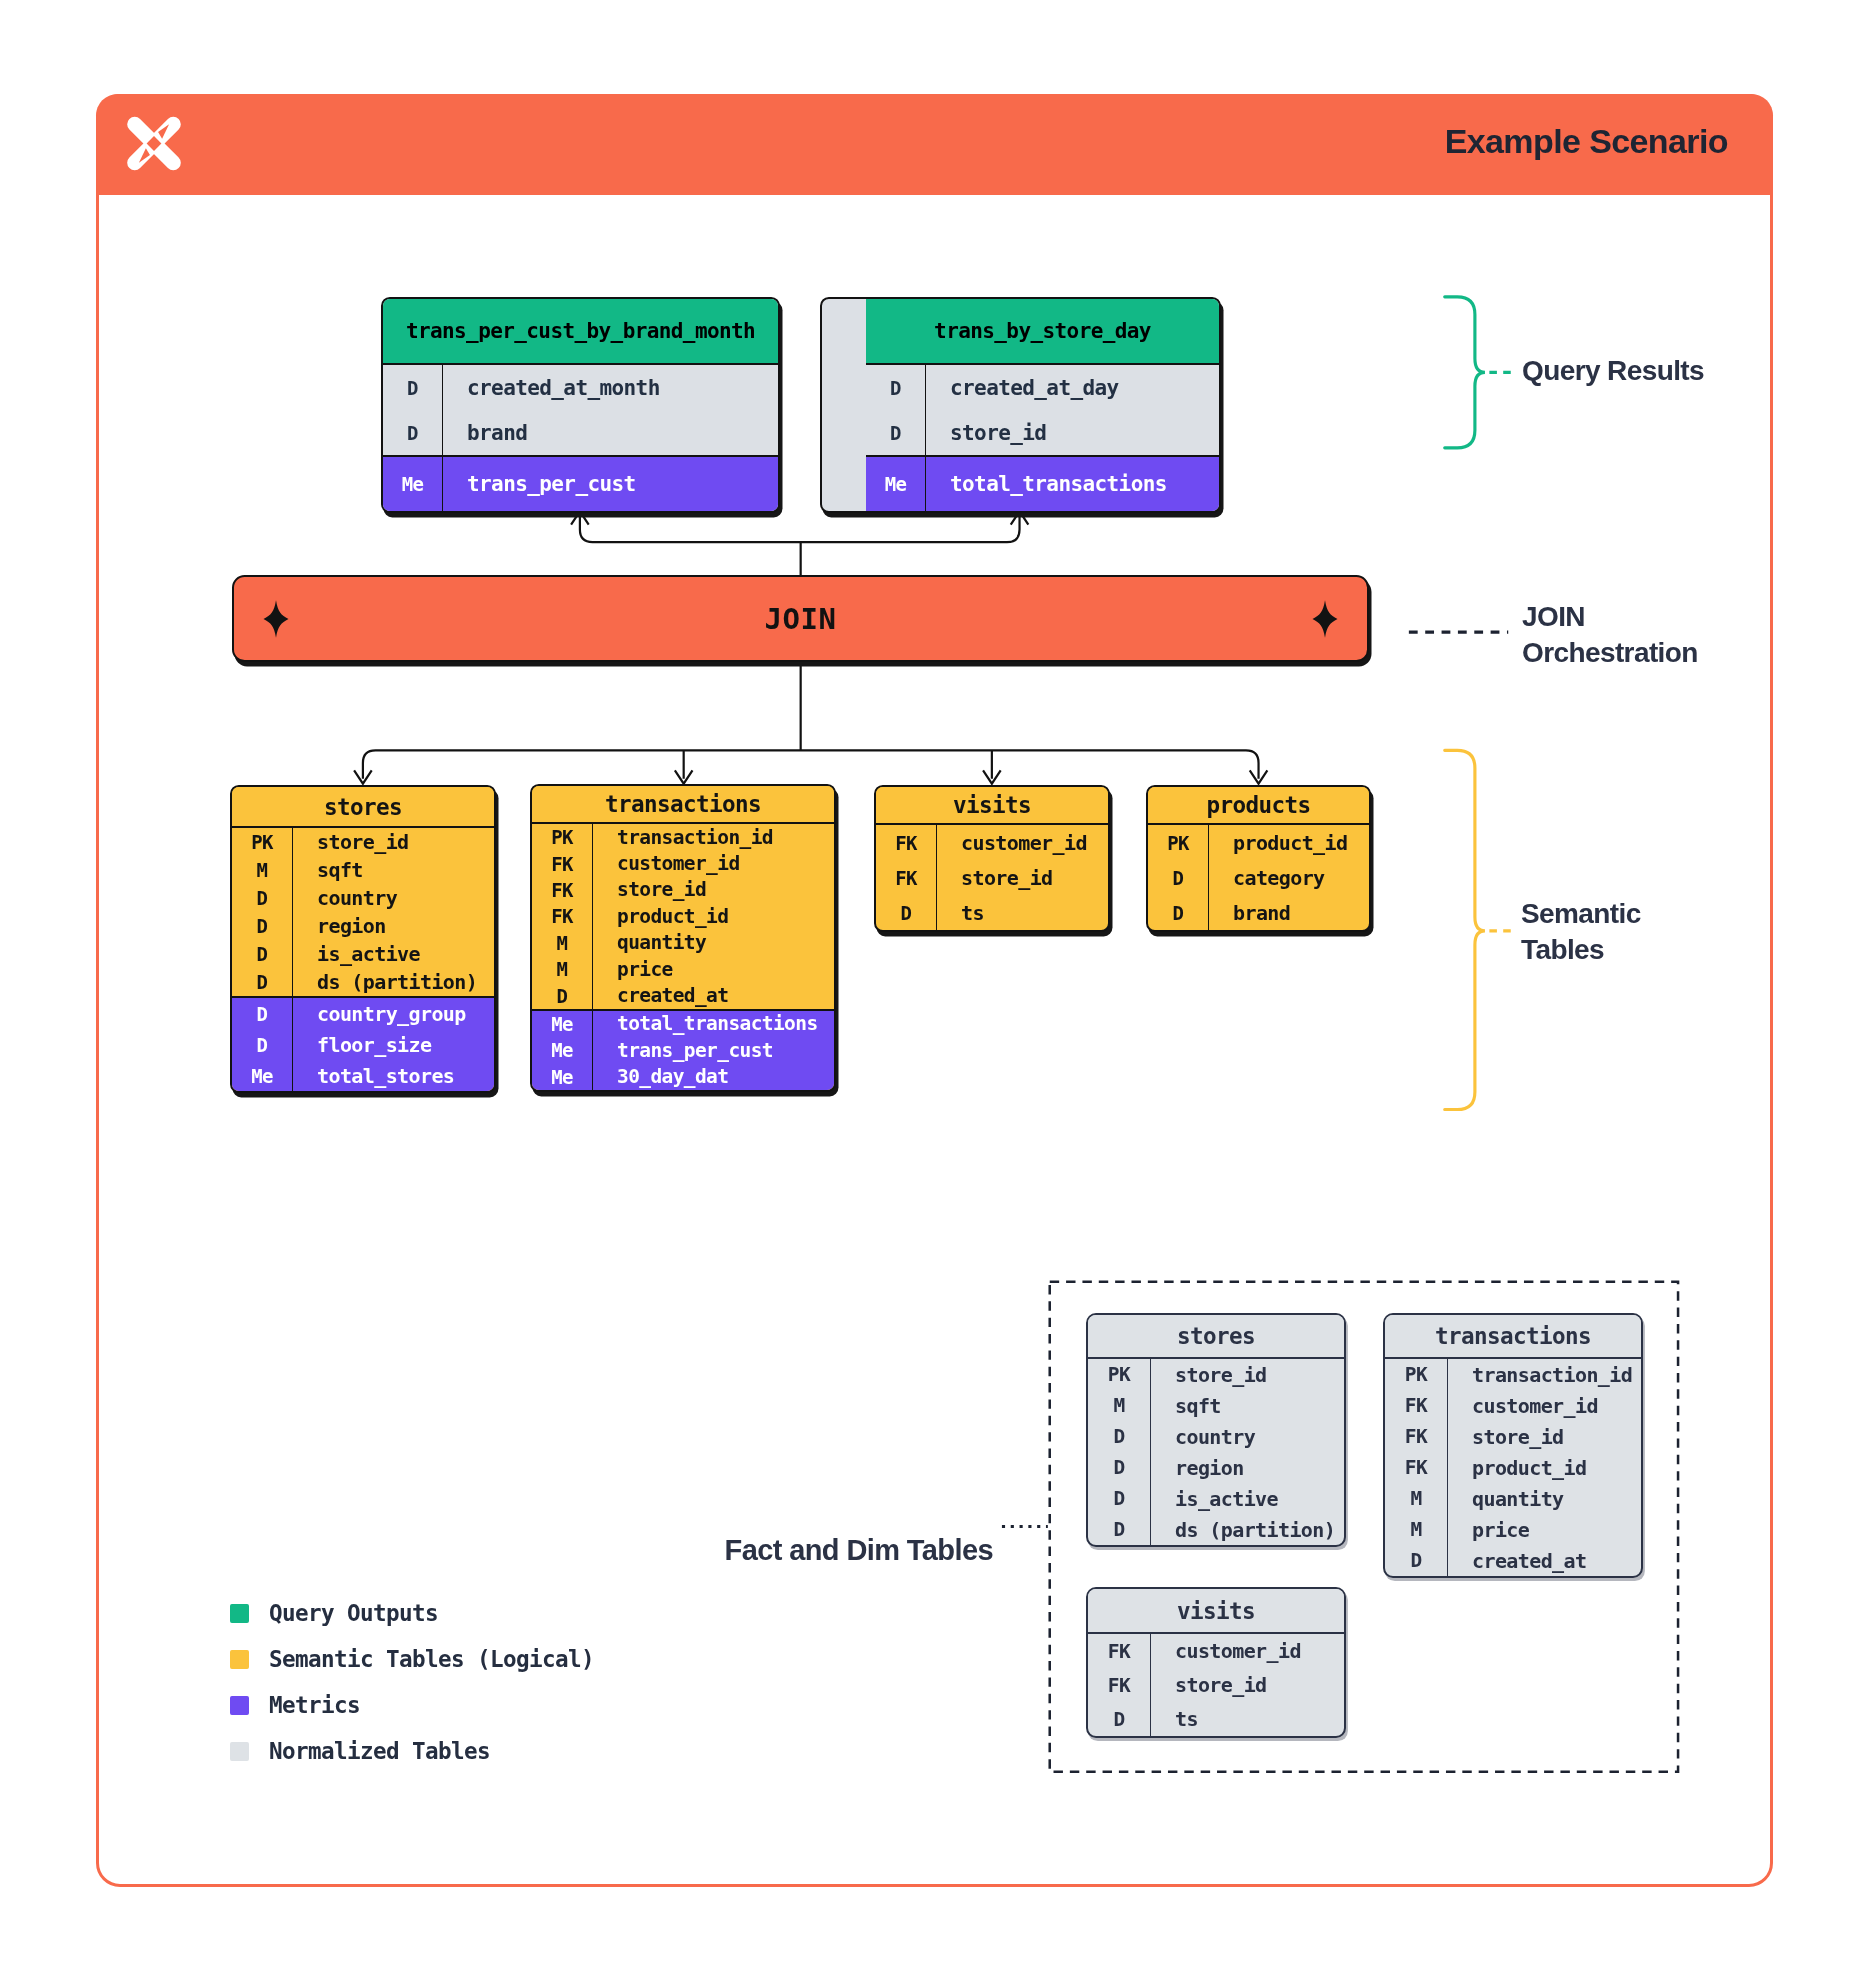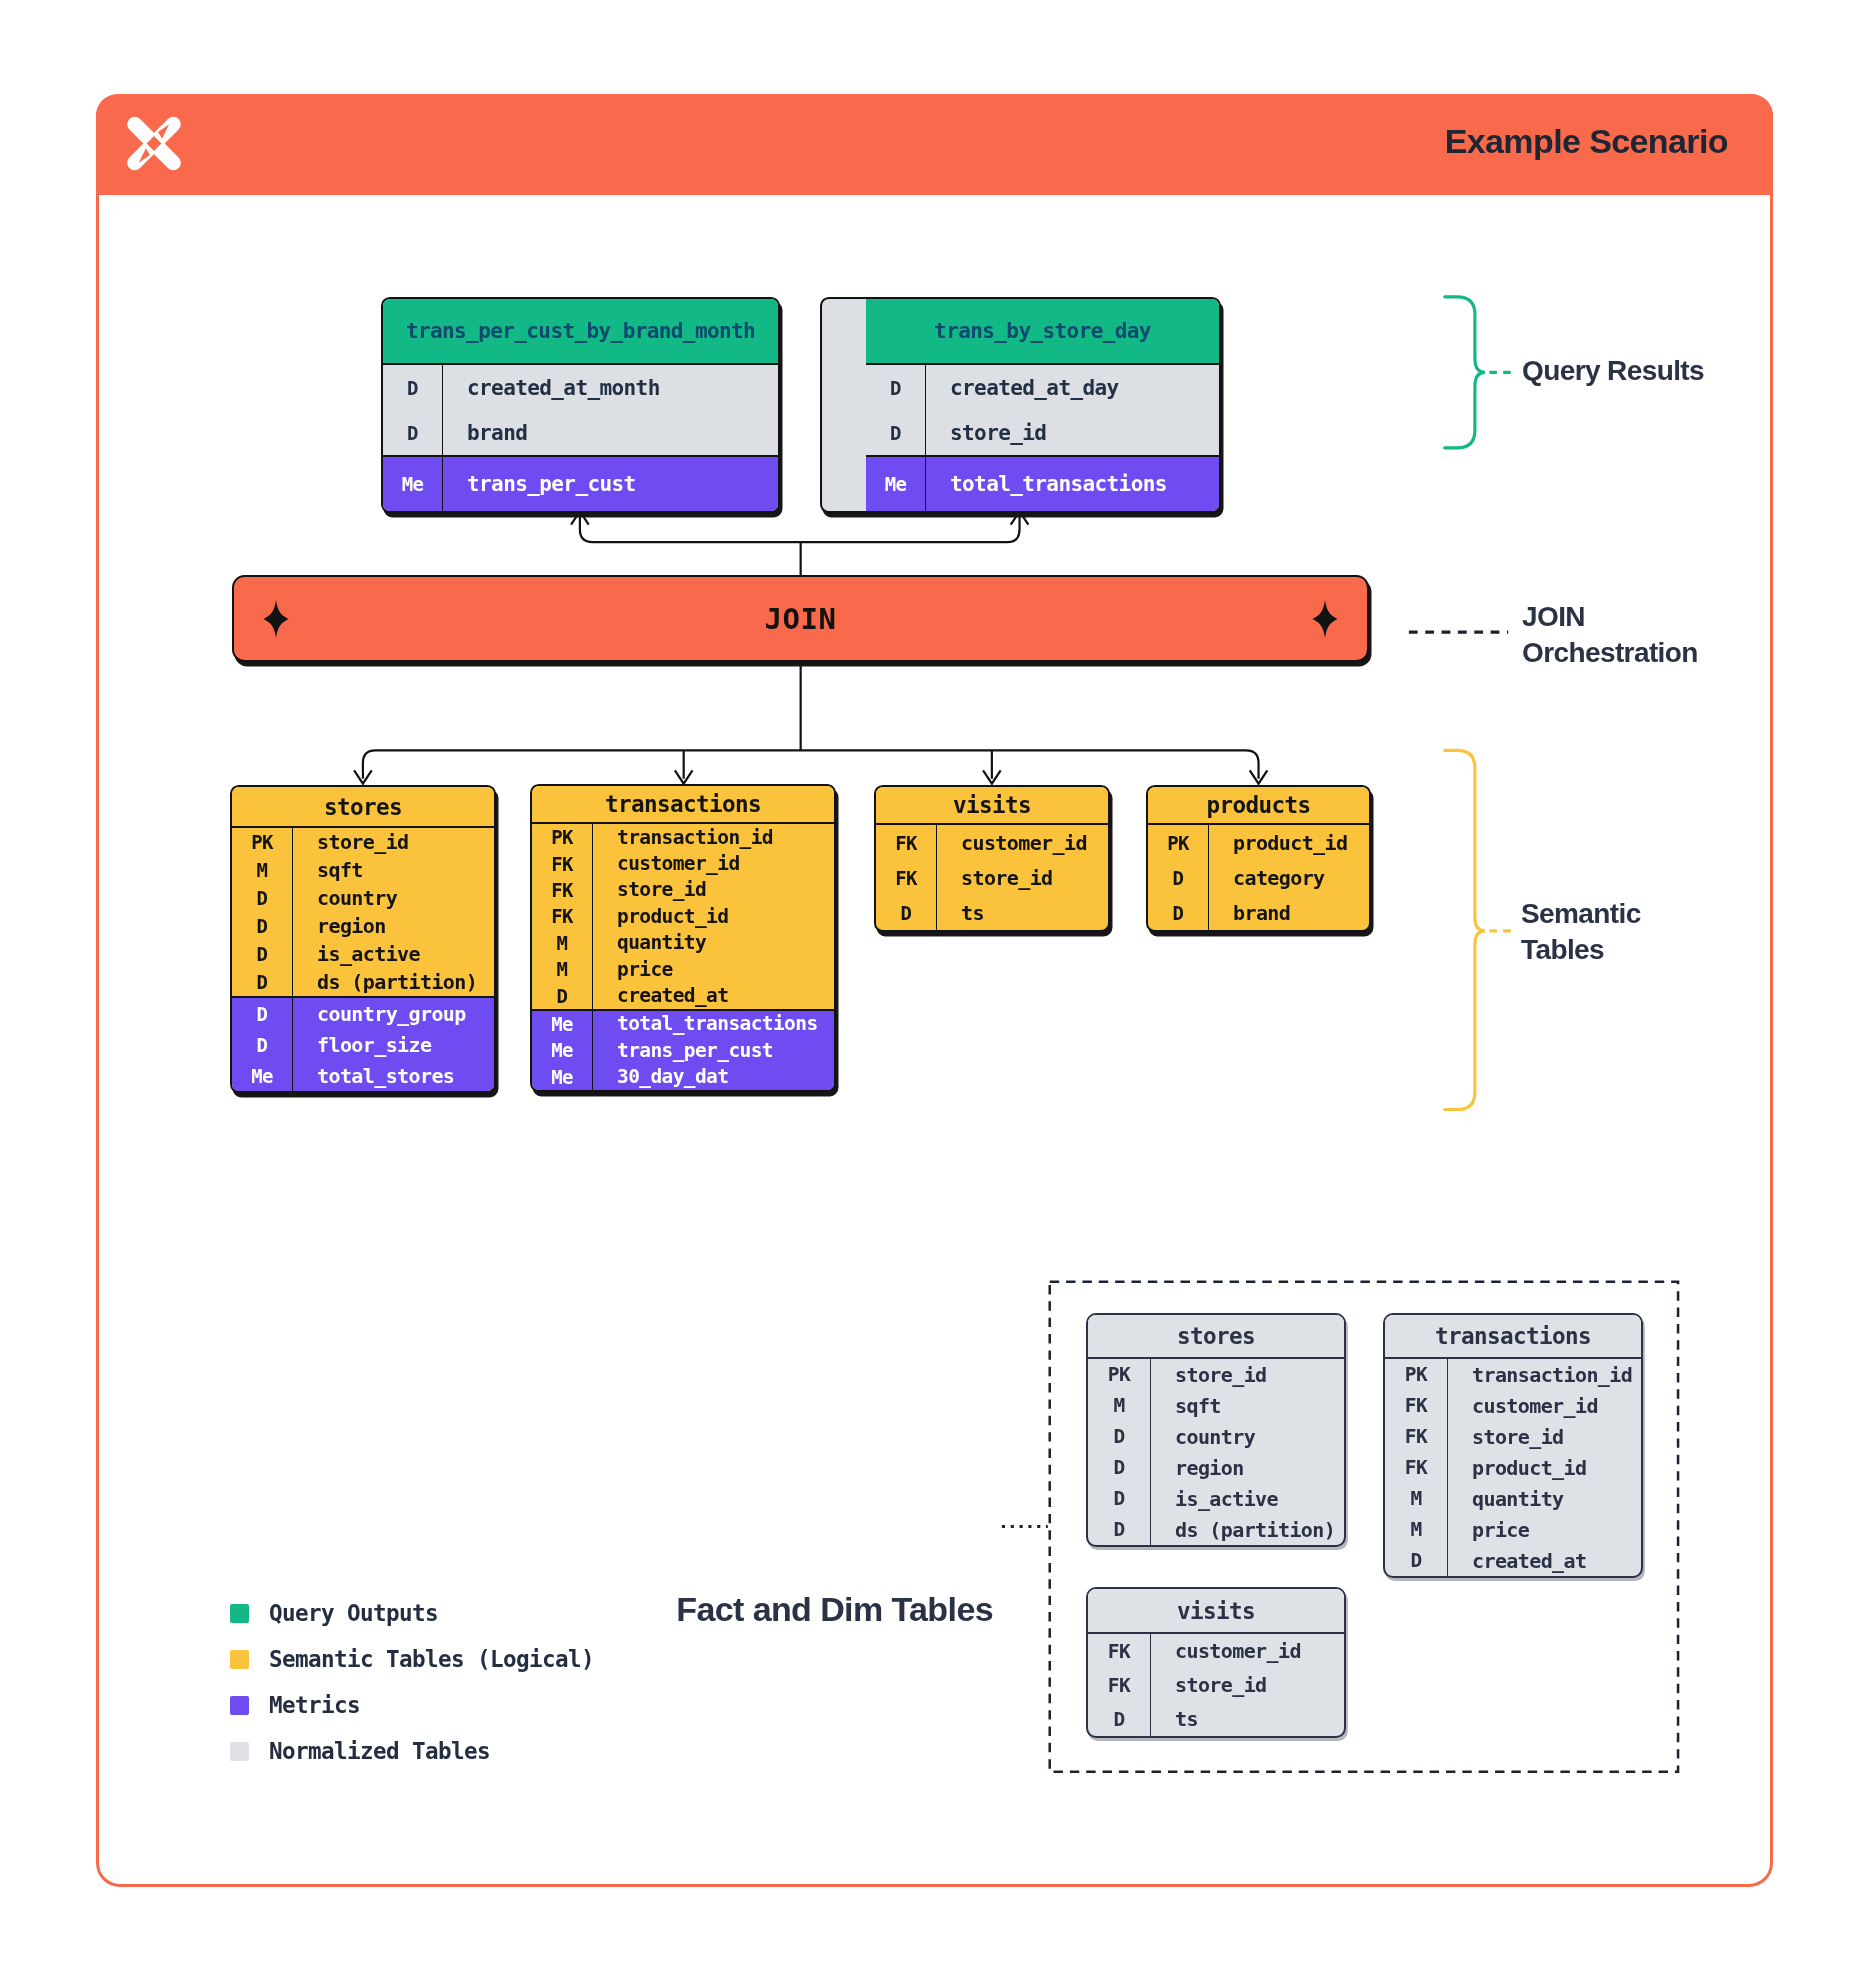--- a/index.html
+++ b/index.html
@@ -23,21 +23,21 @@
        font-weight:bold;letter-spacing:-0.6px;}
   .tbl .tbl-h{display:flex;align-items:center;justify-content:center;box-sizing:border-box;}
   .tbl .tbl-sec{box-sizing:border-box;}
   .tbl .tbl-row{display:flex;align-items:center;box-sizing:border-box;}
   .tbl .k{flex:0 0 auto;display:flex;align-items:center;justify-content:center;
           box-sizing:border-box;height:100%;}
   .tbl .v{padding-left:24px;white-space:nowrap;}
 
   
   .v-query{border:2.5px solid #121212;background:#DCE0E5;box-shadow:2.5px 4.4px 0 #161616;border-radius:8.8px;}
-  .v-query .tbl-h{height:var(--hh);background:#12B886;color:#0c4a6e;font-size:21px;}
+  .v-query .tbl-h{height:var(--hh);background:#12B886;color:#000000;font-size:21px;}
   .v-query .tbl-row{height:var(--rh);font-size:21px;color:#233043;}
   .v-query .k{width:60px;border-right:1.9px solid #121212;font-size:19px;}
   .v-query .tbl-sec{border-top:2.5px solid #121212;}
   .v-query .tbl-sec.metrics{background:#6F4BF2;color:#ffffff;}
   .v-query .tbl-sec.metrics .tbl-row{color:#ffffff;height:var(--mrh);}
 
   
   .v-sem{border:2.5px solid #121212;background:#FBC33C;box-shadow:2.5px 4.4px 0 #161616;border-radius:8.8px;}
   .v-sem .tbl-h{height:var(--hh);background:#FBC33C;color:#141414;font-size:22.6px;}
   .v-sem .tbl-row{height:var(--rh);font-size:20px;color:#141414;}
@@ -72,21 +72,21 @@
   .diamond{position:absolute;top:50%;transform:translateY(-50%);width:28px;height:40px;}
   .diamond.left{left:28px;}
   .diamond.right{right:28px;}
 
   
   .side-label{position:absolute;z-index:3;font-family:"Liberation Sans",sans-serif;font-weight:bold;
         color:#2B3245;font-size:28px;line-height:36px;letter-spacing:-0.6px;}
   #lbl-query{left:1522px;top:353px;}
   #lbl-join{left:1522px;top:599px;}
   #lbl-sem{left:1521px;top:896px;}
-  #lbl-fact{right:875px;top:1591px;font-size:34px;text-align:right;white-space:nowrap;}
+  #lbl-fact{right:875px;top:1532px;font-size:29px;text-align:right;white-space:nowrap;}
 
   
   #legend{position:absolute;left:230px;top:1590px;z-index:3;}
   .lg-row{display:flex;align-items:center;height:46px;}
   .sw{width:19px;height:19px;border-radius:1.9px;margin-right:20px;flex:0 0 auto;}
   .lg-t{font-size:22.6px;font-weight:bold;color:#252E40;letter-spacing:-0.6px;white-space:nowrap;}
 </style>
 </head>
 <body>
 

